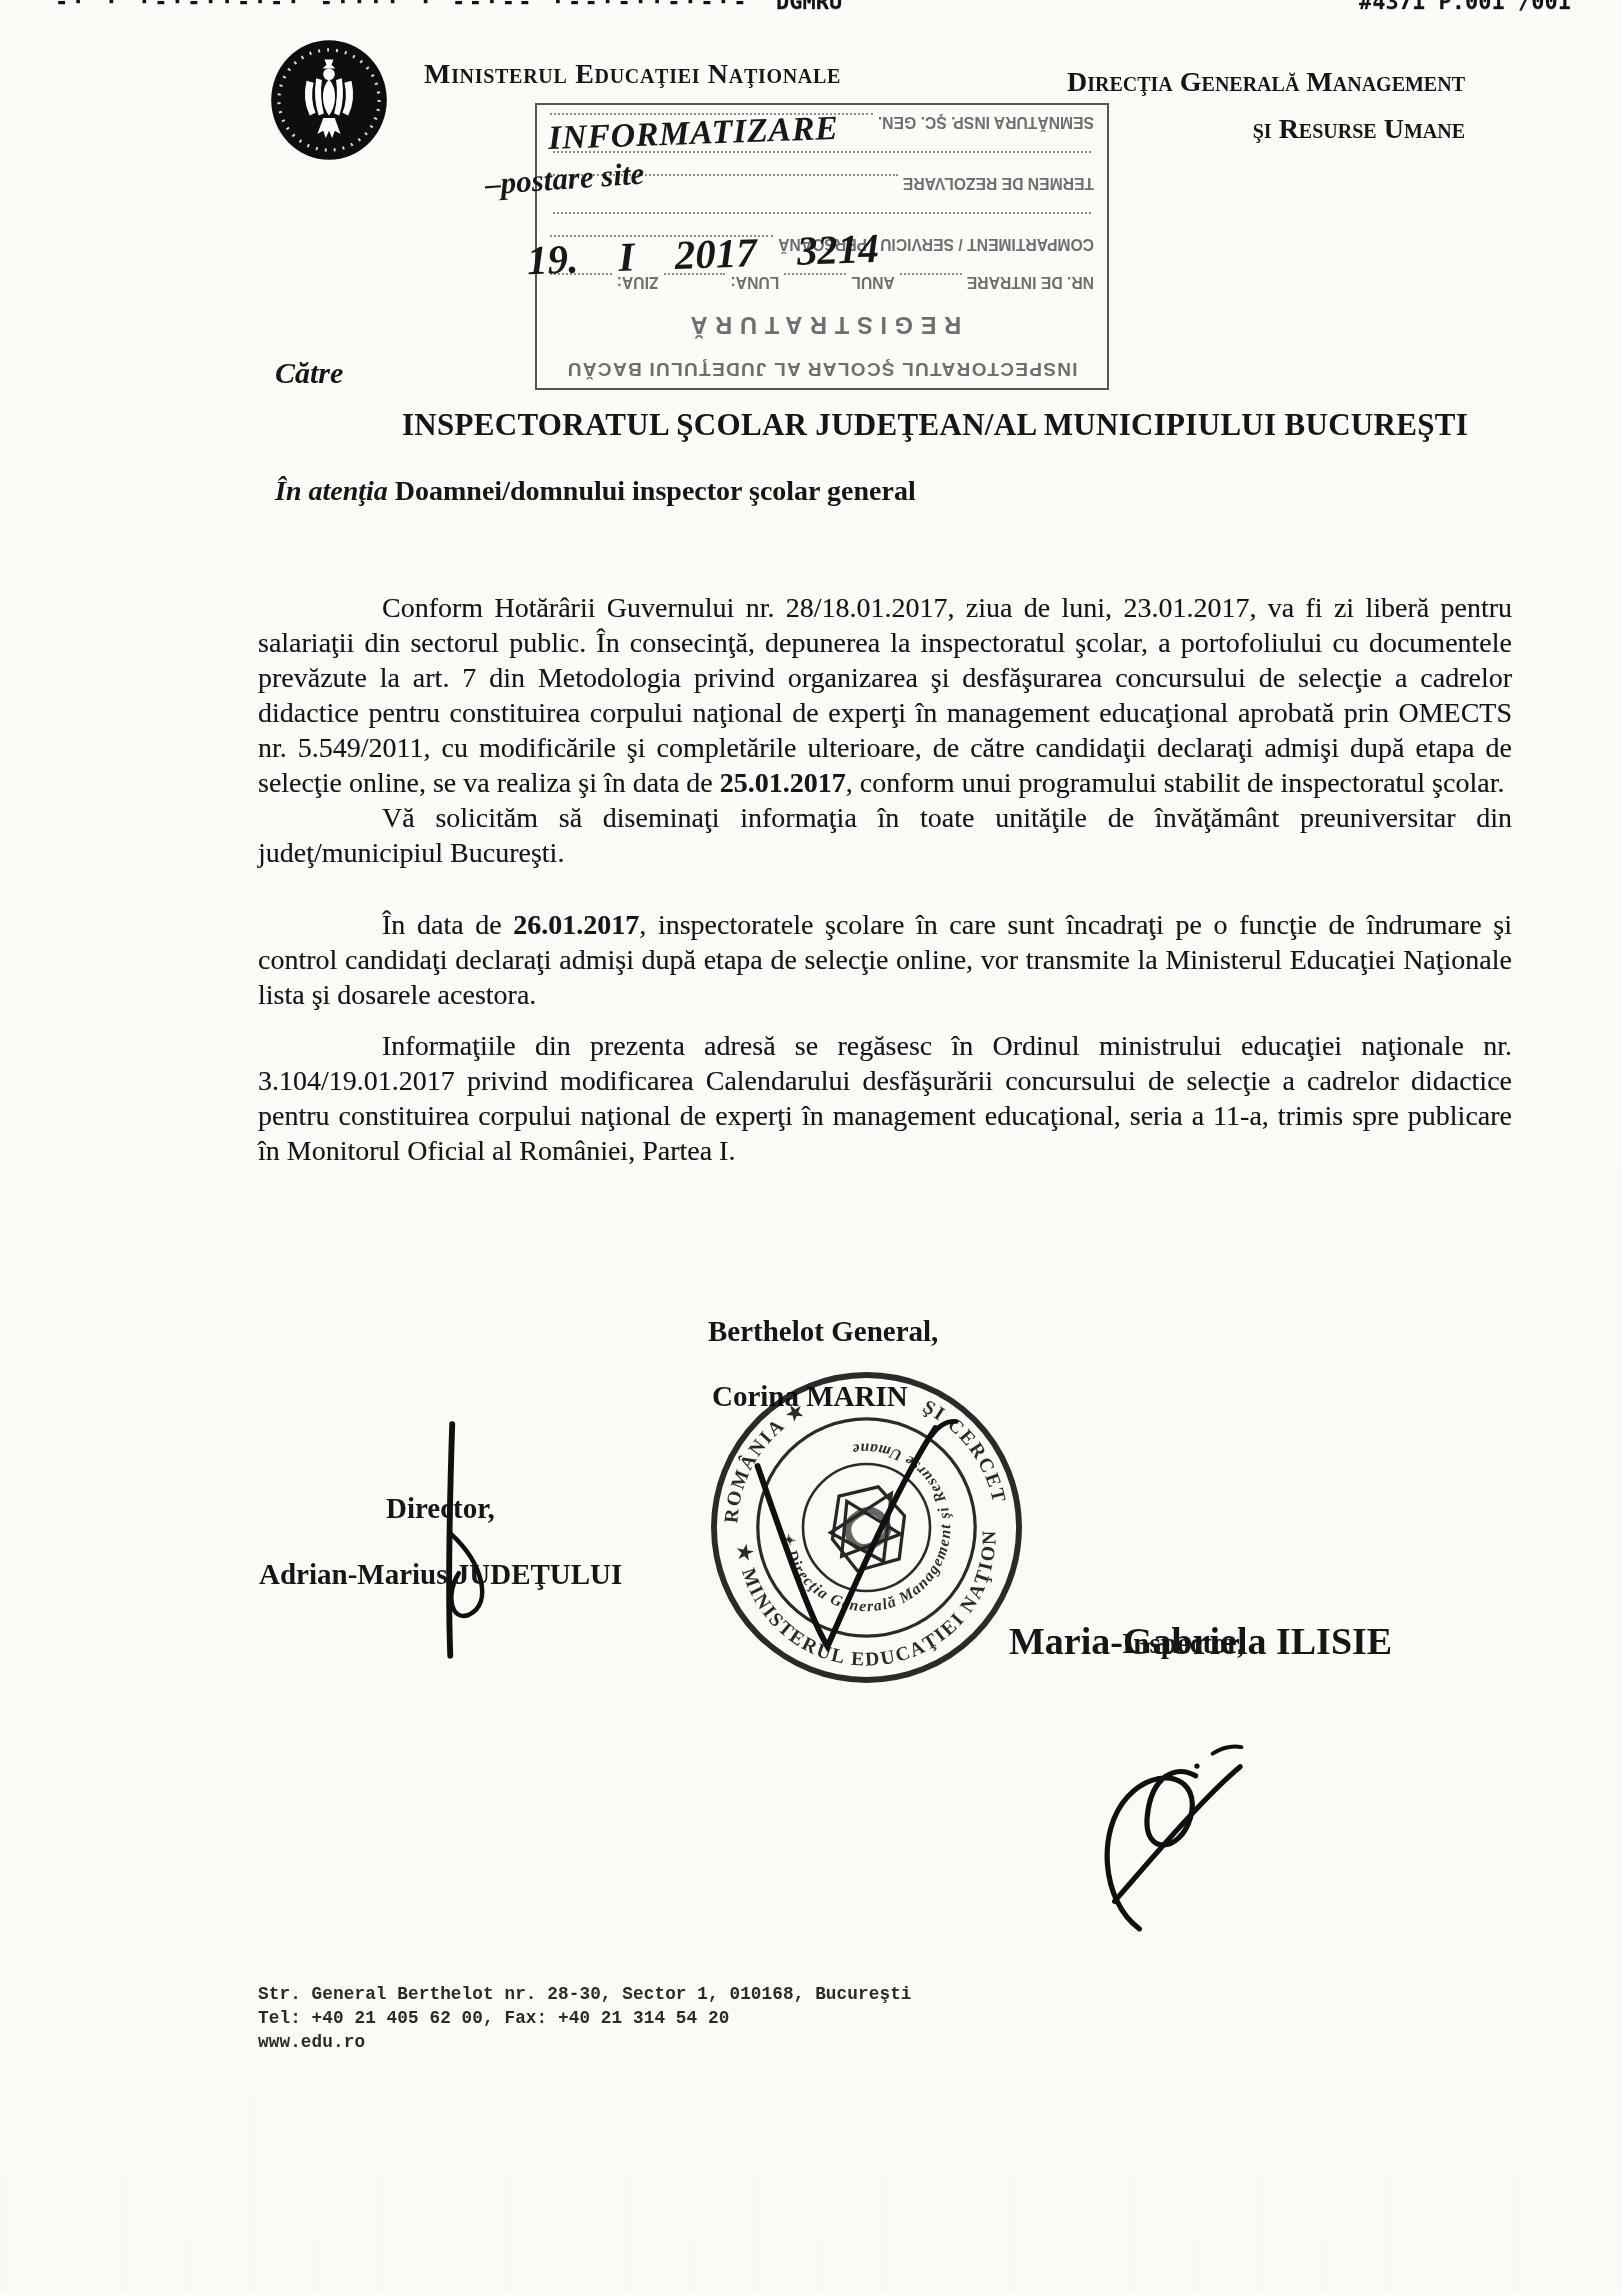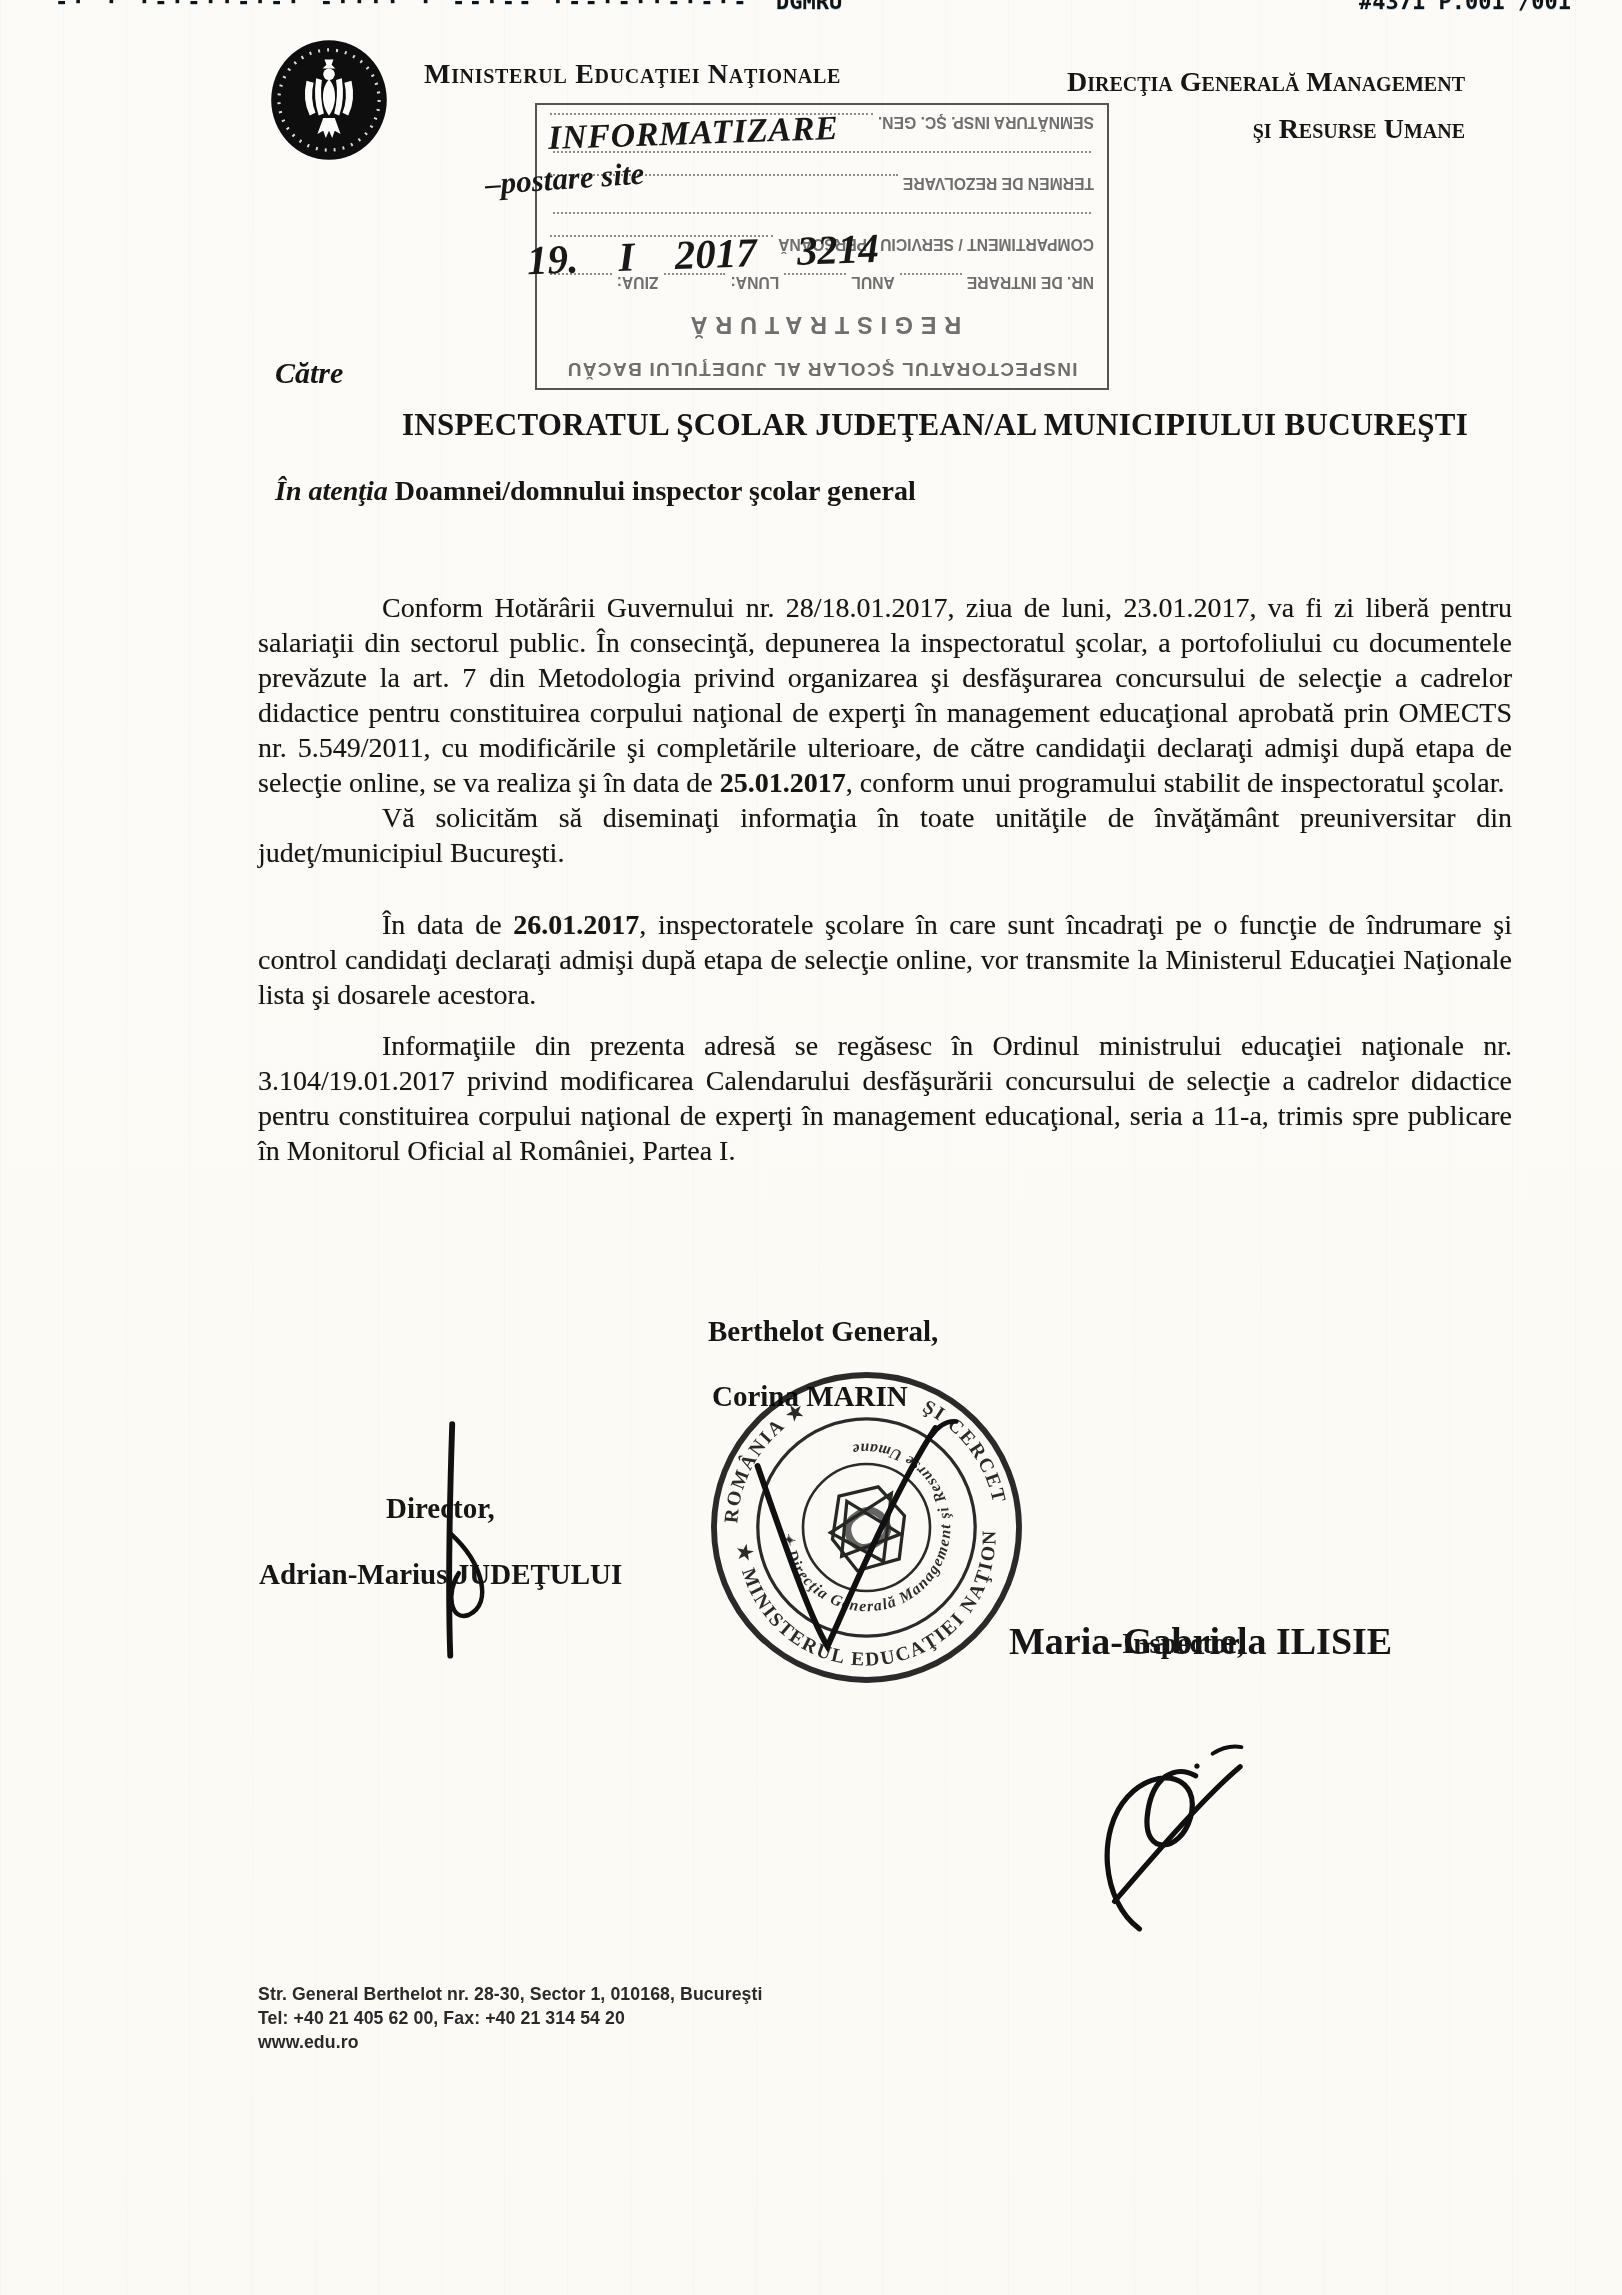--- a/index.html
+++ b/index.html
@@ -67,21 +67,21 @@
   .i-name{left:1009px;top:1619px;font-size:38px;}
   
   .seal{position:absolute;left:695px;top:1356px;width:343px;height:343px;
     opacity:.93;mix-blend-mode:multiply;}
   .seal-outer{font-family:"Liberation Serif",serif;font-size:30px;font-weight:700;letter-spacing:3px;fill:#1b1b1b;}
   .seal-inner{font-family:"Liberation Serif",serif;font-size:24px;font-style:italic;font-weight:600;letter-spacing:2px;fill:#1b1b1b;}
   
   .ink{position:absolute;left:0;top:0;width:1623px;height:2295px;pointer-events:none;}
   
   .footer{position:absolute;left:258px;top:1982px;
-    font-family:Liberation Sans, sans-serif;
+    font-family:Liberation Mono, monospace;
     font-size:17.7px;font-weight:700;line-height:24px;color:#2a2a2a;letter-spacing:0.1px;}
 </style>
 </head>
 <body>
 
 <div class="page">
 
   <div class="fax-strip">
     <div class="fax-inner">
       <span class="fax-left">-· · ·-·-··-·-· -···· ·  --·--  ·--·-··-·-·-</span>

